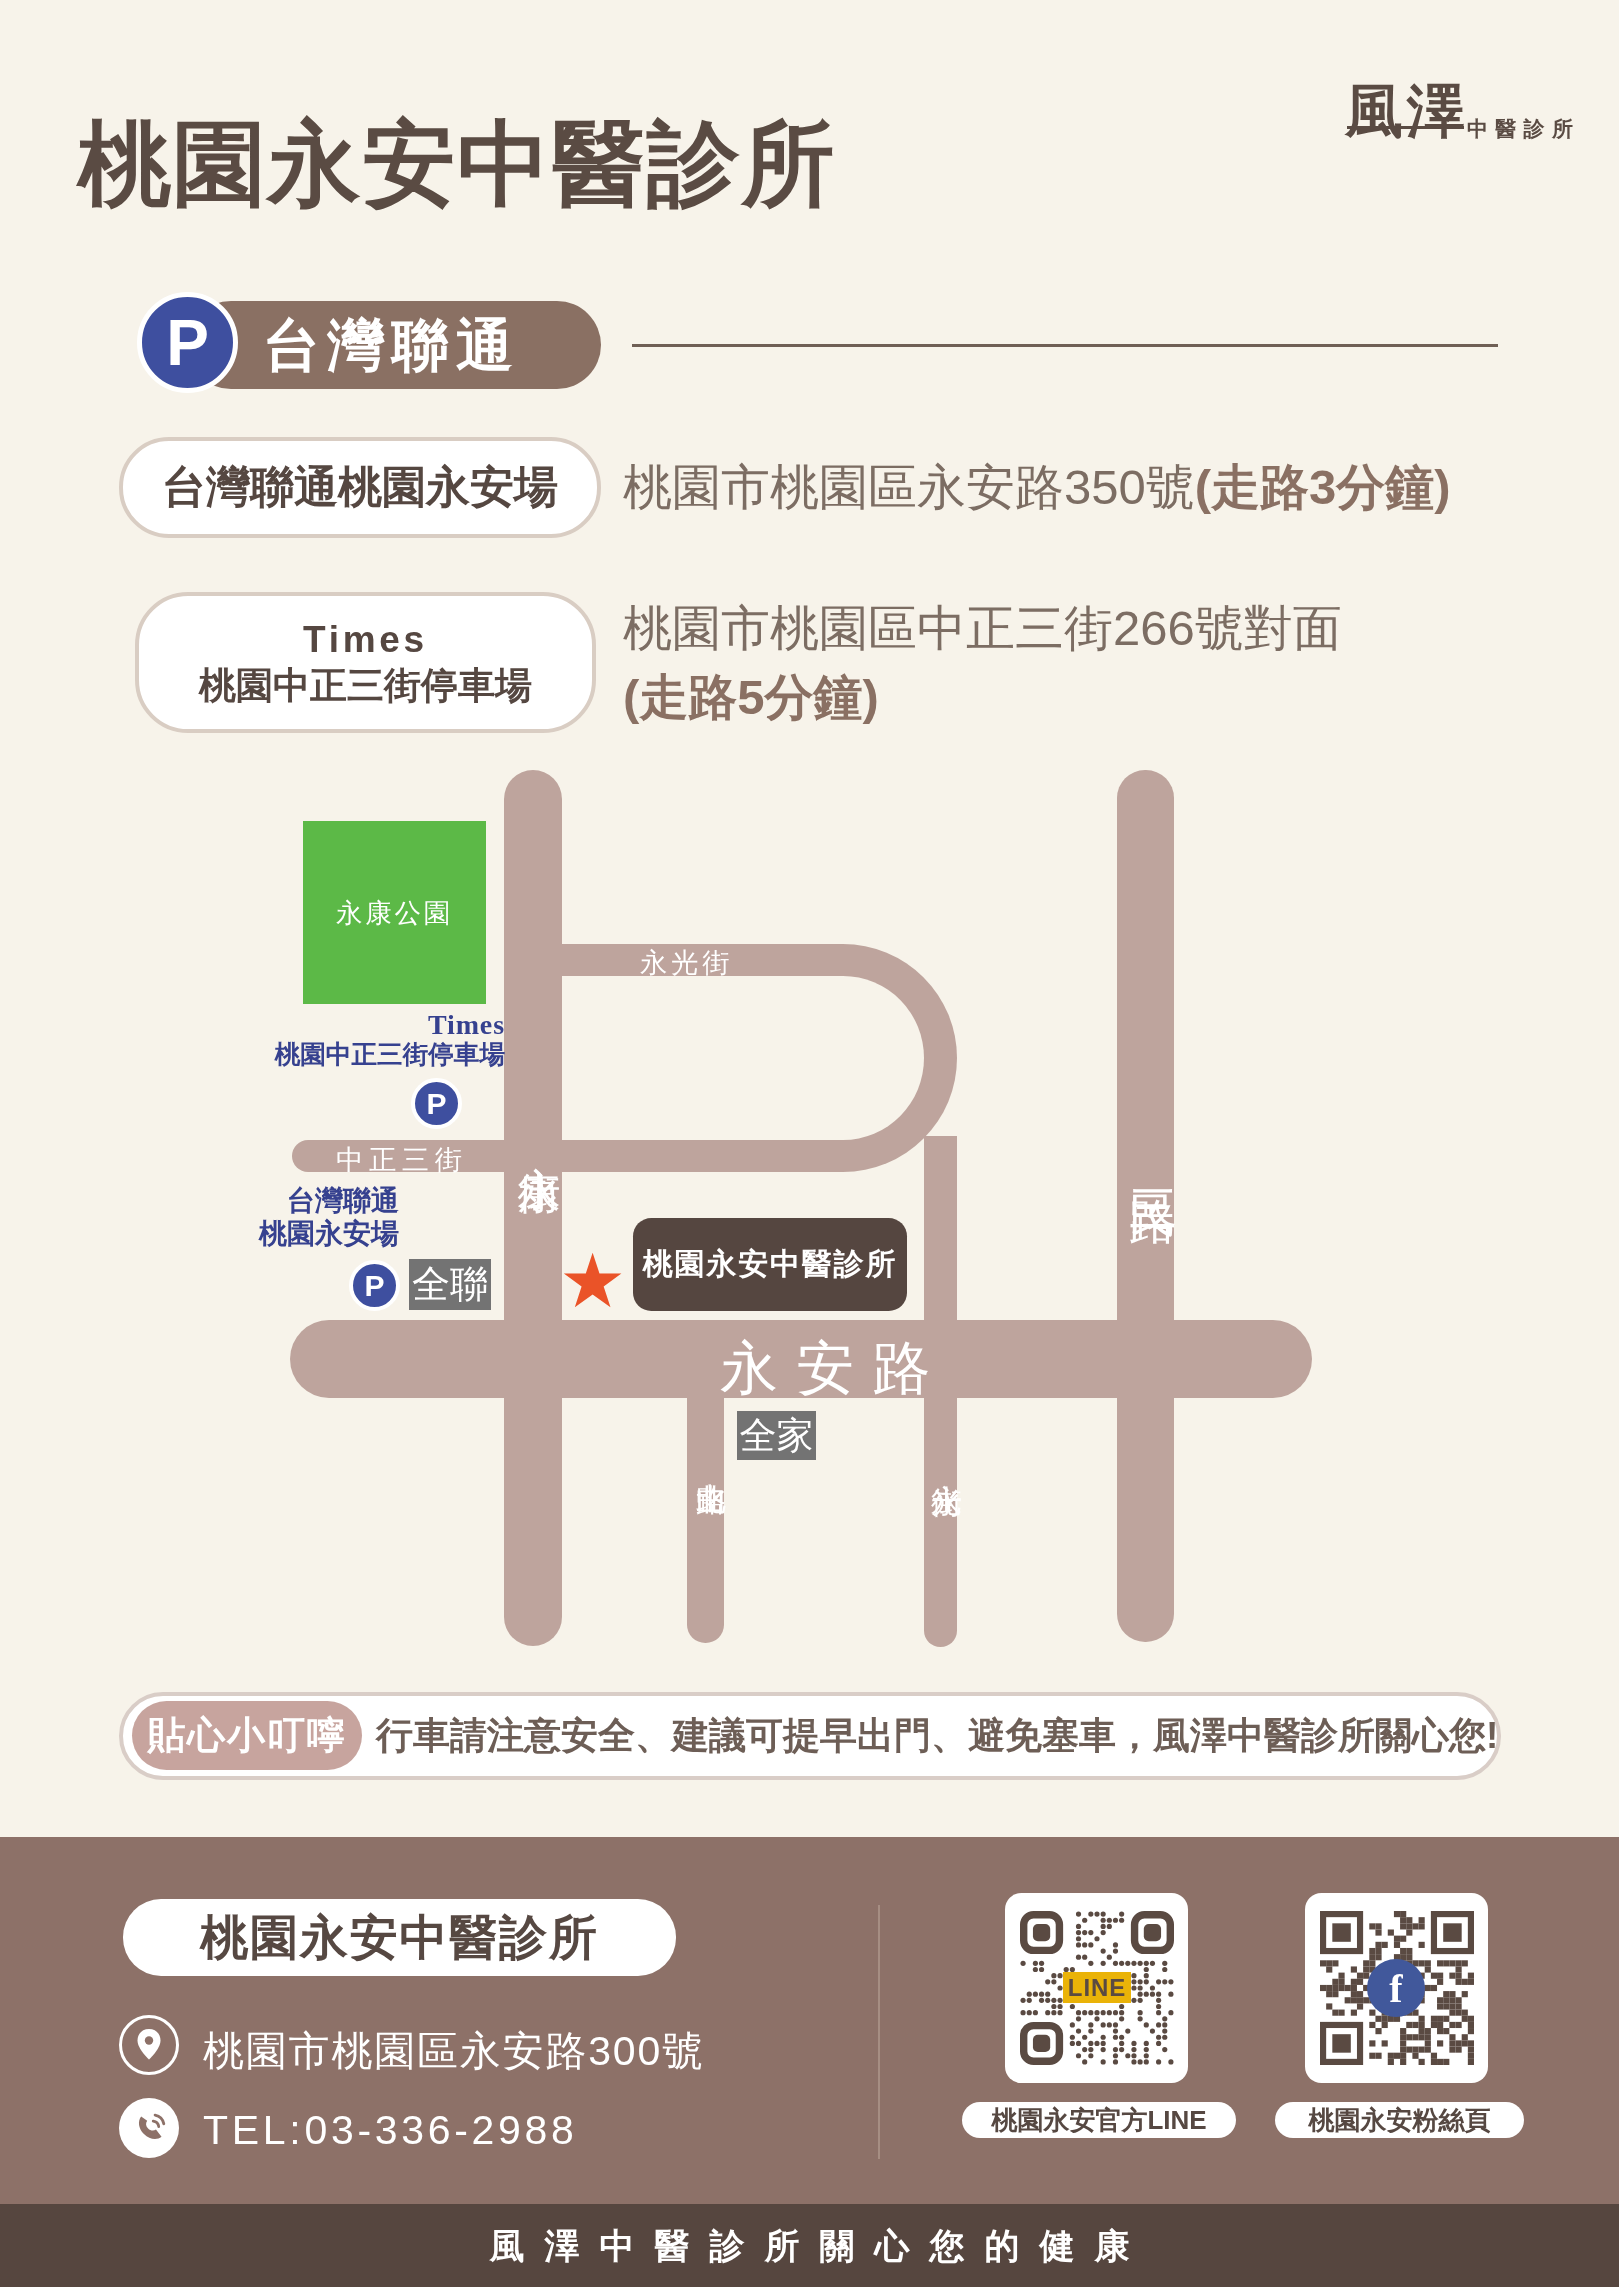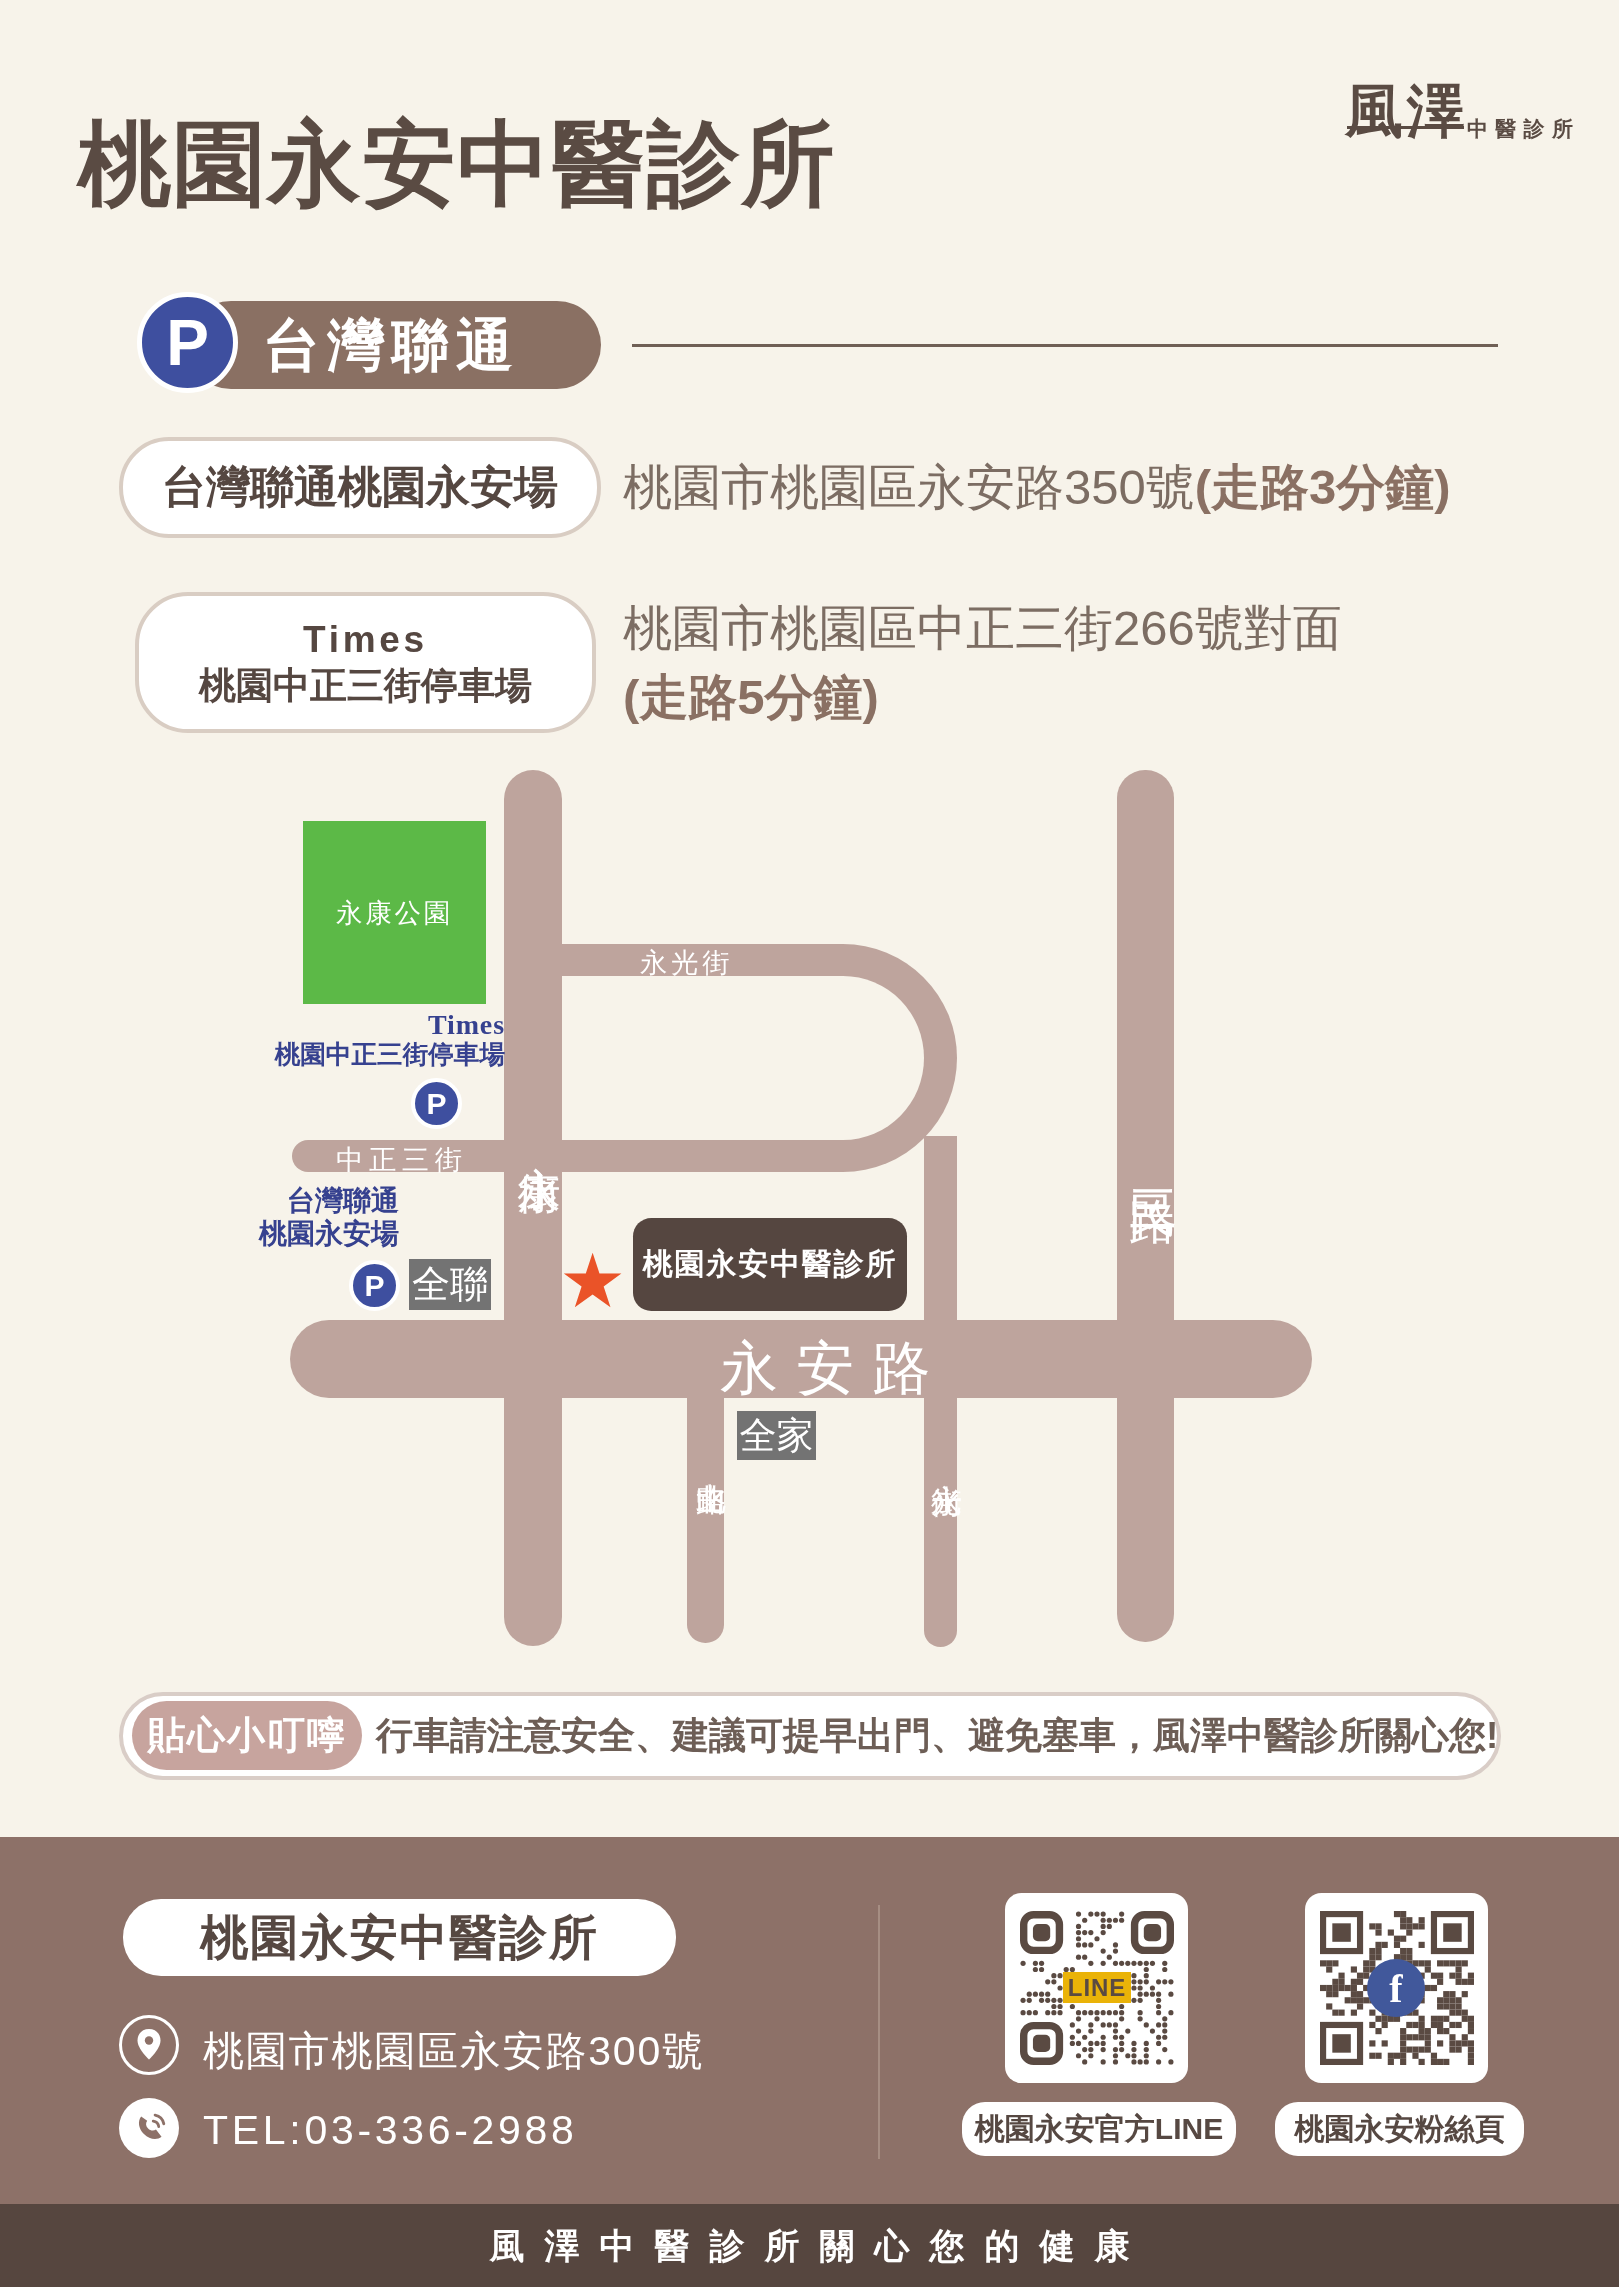--- a/index.html
+++ b/index.html
@@ -97,22 +97,22 @@
   .qr-frame{position:absolute;width:183px;height:190px;background:#fff;border-radius:16.4px;}
   #qr1{left:1005px;top:1893px;}
   #qr2{left:1305px;top:1893px;}
   .qr-frame svg{position:absolute;left:14.6px;top:18.3px;}
   #qr1-center{position:absolute;left:58px;top:79px;width:68px;height:31px;background:#eab308;
               display:flex;align-items:center;justify-content:center;font-size:24px;font-weight:bold;
               color:#5a4a42;letter-spacing:0.9px;}
   #qr2-center{position:absolute;left:62px;top:66px;width:58px;height:58px;border-radius:50%;
               background:#41589b;display:flex;align-items:center;justify-content:center;
               color:#fff;font-size:40px;font-weight:bold;font-family:"Liberation Serif",serif;}
-  .qr-label{position:absolute;height:54px;background:#fff;border-radius:23px;display:flex;
-            align-items:center;justify-content:center;font-size:30px;font-weight:bold;color:#564842;}
+  .qr-label{position:absolute;height:36px;background:#fff;border-radius:23px;display:flex;
+            align-items:center;justify-content:center;font-size:26px;font-weight:bold;color:#564842;}
   #qr1-label{left:962px;top:2102px;width:274px;}
   #qr2-label{left:1275px;top:2102px;width:249px;}
   #f-strip{left:0;top:2204px;width:1619px;height:84px;background:#56463f;display:flex;
            align-items:center;justify-content:center;}
   #f-tagline{color:#fff;font-size:35px;letter-spacing:20px;font-weight:bold;margin-left:20px;}
 </style>
 </head>
 <body>
 
 <div class="abs" id="title">桃園永安中醫診所</div>

